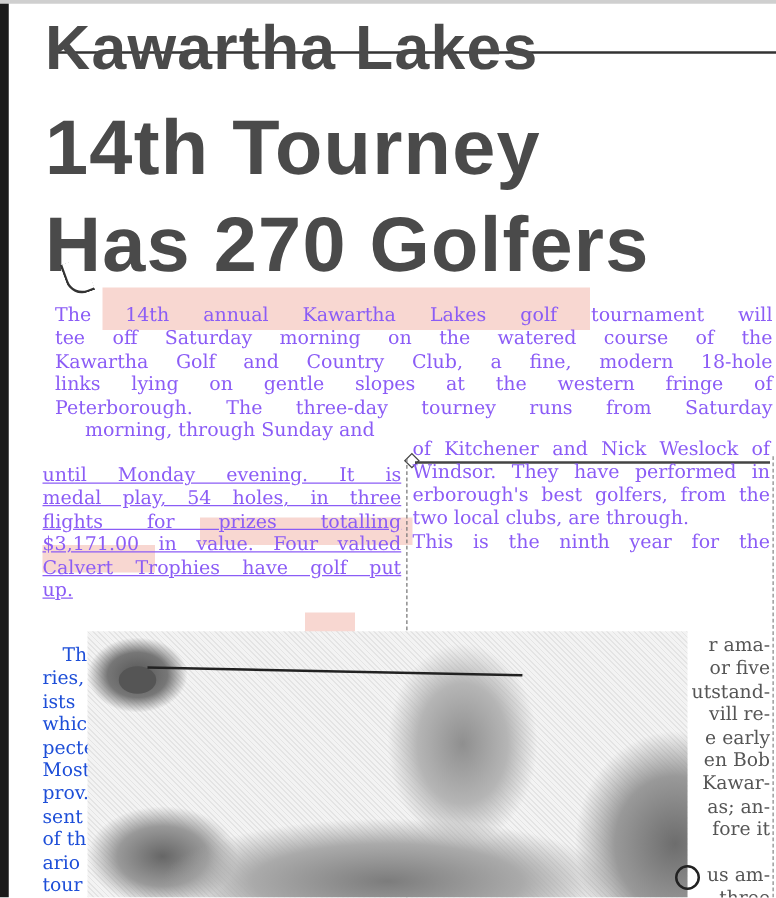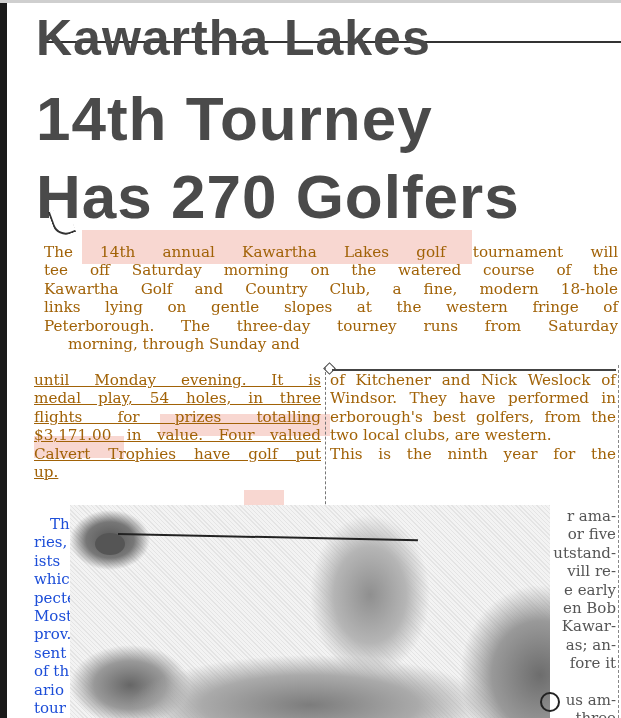--- a/index.html
+++ b/index.html
@@ -5,26 +5,26 @@
   html, body { margin:0; padding:0; }
   body { width:621px; height:718px; overflow:hidden; background:#ffffff; position:relative; font-family:"DejaVu Serif", serif; color:#2a2a2a; }
   .left-edge { position:absolute; left:0; top:0; width:7px; height:718px; background:#1a1a1a; }
   .top-edge { position:absolute; left:0; top:0; width:621px; height:3px; background:#cfcfcf; }
   .headline { position:absolute; left:36px; font-family:Liberation Sans, sans-serif; font-weight:bold; color:#4a4a4a; letter-spacing:1px; white-space:nowrap; }
   .h1 { top:10px; font-size:50px; line-height:56px; }
   .h2 { top:84px; font-size:62px; line-height:70px; }
   .h3 { top:162px; font-size:62px; line-height:70px; }
   .rule-top { position:absolute; left:40px; top:41px; width:581px; height:2px; background:#333; }
   .hl { position:absolute; background:#f6c9c2; opacity:0.75; }
-  .body-text { position:absolute; font-size:15.2px; line-height:18.4px; white-space:nowrap; color:#a16207; }
+  .body-text { position:absolute; font-size:15.2px; line-height:18.4px; white-space:nowrap; color:#8b5cf6; }
   .full { left:44px; top:243px; width:574px; }
   .full div { text-align:justify; text-align-last:justify; }
   .col-left { left:34px; top:371px; width:287px;text-decoration:underline; }
   .col-left div { text-align:justify; text-align-last:justify; }
-  .col-right { left:330px; top:371px; width:286px; }
+  .col-right { left:330px; top:350px; width:286px; }
   .col-right div { text-align:justify; text-align-last:justify; }
   .col-divider { position:absolute; left:325px; top:367px; width:0; height:351px; border-left:1px dashed #777; }
   .right-edge-line { position:absolute; left:618px; top:365px; width:0; height:353px; border-left:1px dashed #888; }
   .col-rule { position:absolute; left:332px; top:369px; width:284px; height:2px; background:#444; }
   .diamond { position:absolute; left:325px; top:364px; width:7px; height:7px; border:1px solid #444; transform:rotate(45deg); background:#fff; }
   .photo { position:absolute; left:70px; top:505px; width:480px; height:213px;
     background:
       radial-gradient(ellipse 60px 80px at 300px 90px, #8f8f8f 0%, #b5b5b5 60%, transparent 100%),
       radial-gradient(ellipse 40px 30px at 40px 35px, #555 0%, #777 60%, transparent 100%),
       radial-gradient(ellipse 80px 90px at 470px 170px, #6d6d6d 0%, #999 60%, transparent 100%),
@@ -76,21 +76,21 @@
   <div>flights for prizes totalling</div>
   <div>$3,171.00 in value. Four valued</div>
   <div>Calvert Trophies have golf put</div>
   <div style="text-align-last:left;">up.</div>
 </div>
 
 <div class="body-text col-right">
   <div>of Kitchener and Nick Weslock of</div>
   <div>Windsor. They have performed in</div>
   <div>erborough's best golfers, from the</div>
-  <div style="text-align-last:left;">two local clubs, are western.</div>
+  <div style="text-align-last:left;">two local clubs, are through.</div>
   <div>    This is the ninth year for the</div>
 </div>
 
 <div class="col-left-tail">
   <div style="padding-left:16px">Th</div>
   <div>ries,</div>
   <div>ists</div>
   <div>whic</div>
   <div>pecte</div>
   <div>Most</div>

